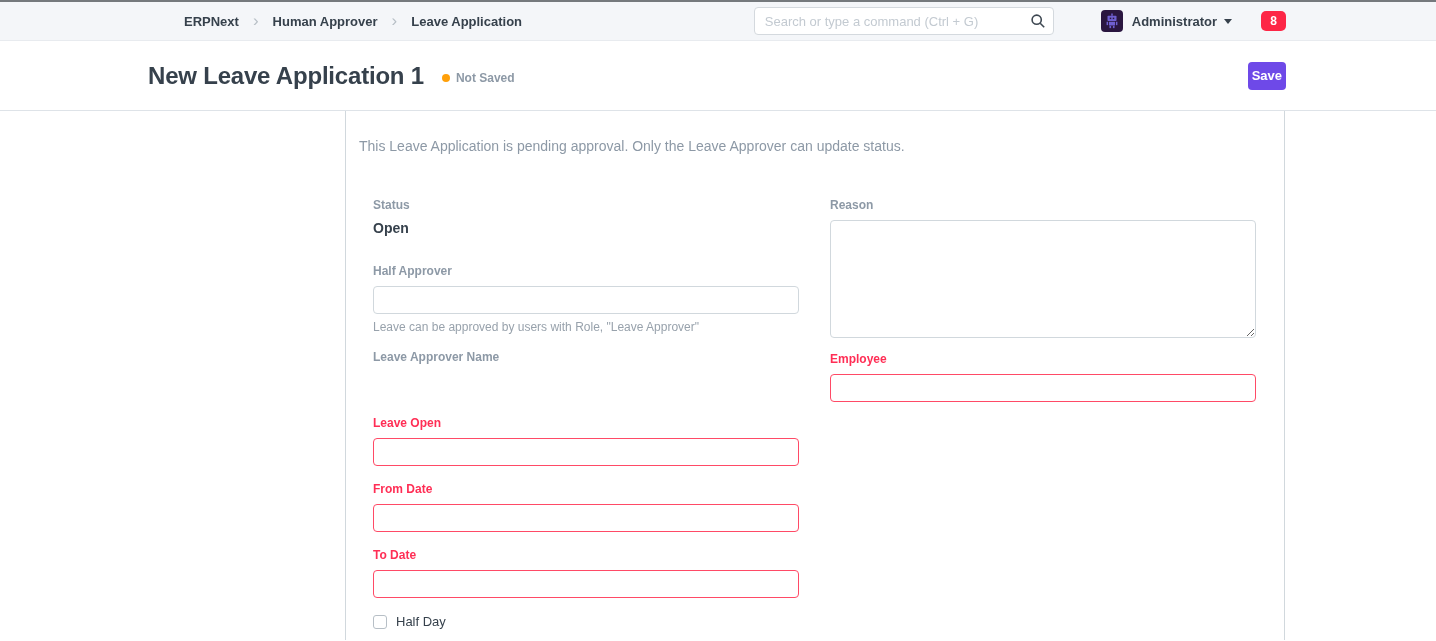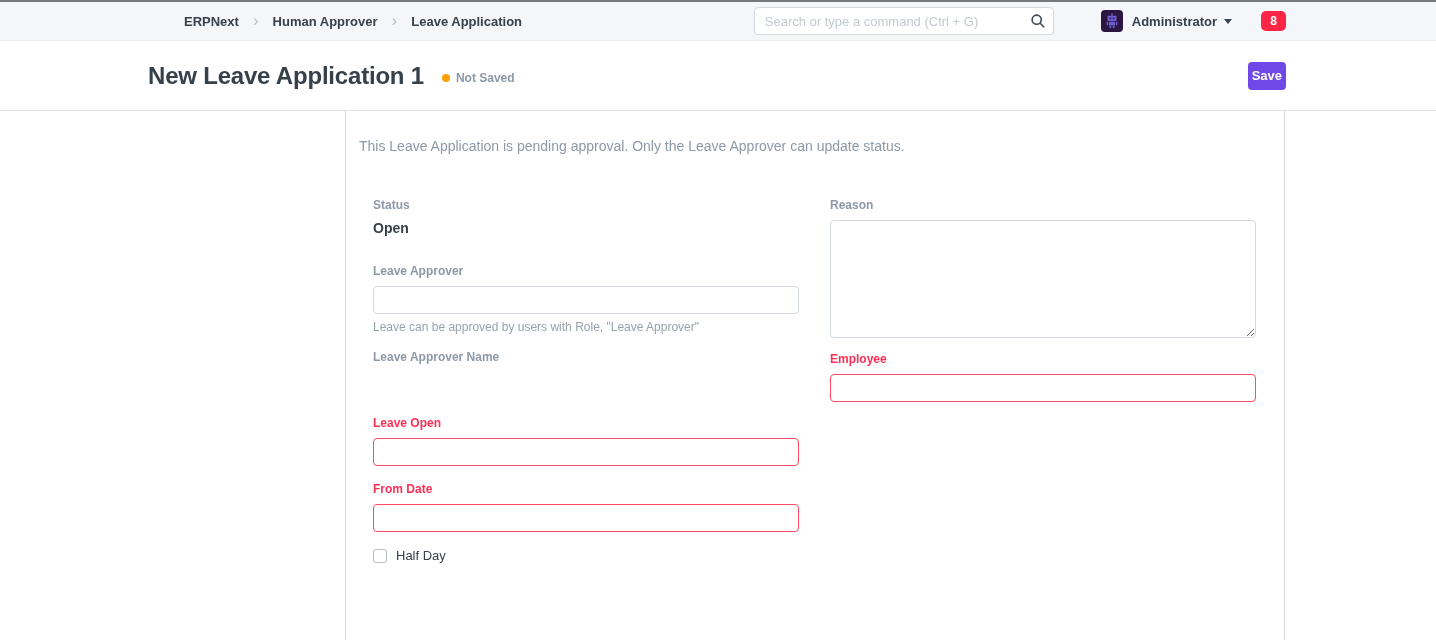--- a/index.html
+++ b/index.html
@@ -176,39 +176,43 @@
 
       <div class="form-grid">
 
         <div class="col">
           <div class="field group-status">
             <label class="field-label">Status</label>
             <div class="static-value">Open</div>
           </div>
 
           <div class="field">
-            <label class="field-label">Leave Approver</label>
+            <label class="field-label">Half Approver</label>
             <input class="fld-input" type="text" style="">
             <div class="help-text">Leave can be approved by users with Role, "Leave Approver"</div>
           </div>
 
           <div class="field group-approver-name">
             <label class="field-label">Leave Approver Name</label>
           </div>
 
           <div class="field">
             <label class="field-label required">Leave Open</label>
             <input class="fld-input required" type="text" style="">
           </div>
 
           <div class="field">
             <label class="field-label required">From Date</label>
             <input class="fld-input required" type="text" style="">
           </div>
 
+          <div class="field">
+            <label class="field-label required">To Date</label>
+            <input class="fld-input required" type="text" style="">
+          </div>
 
           <div class="checkbox-row">
             <input type="checkbox" class="checkbox" style="">
             <label class="checkbox-label">Half Day</label>
           </div>
         </div>
 
         <div class="col">
           <div class="field group-reason">
             <label class="field-label">Reason</label>

